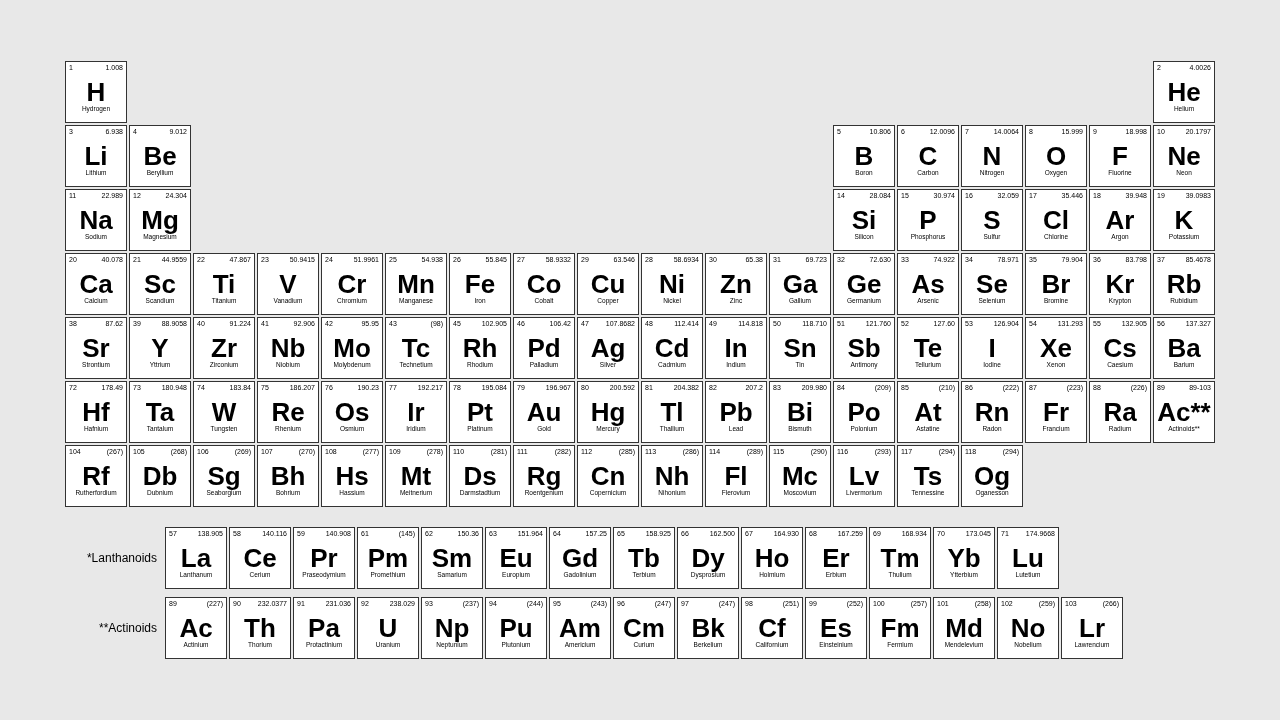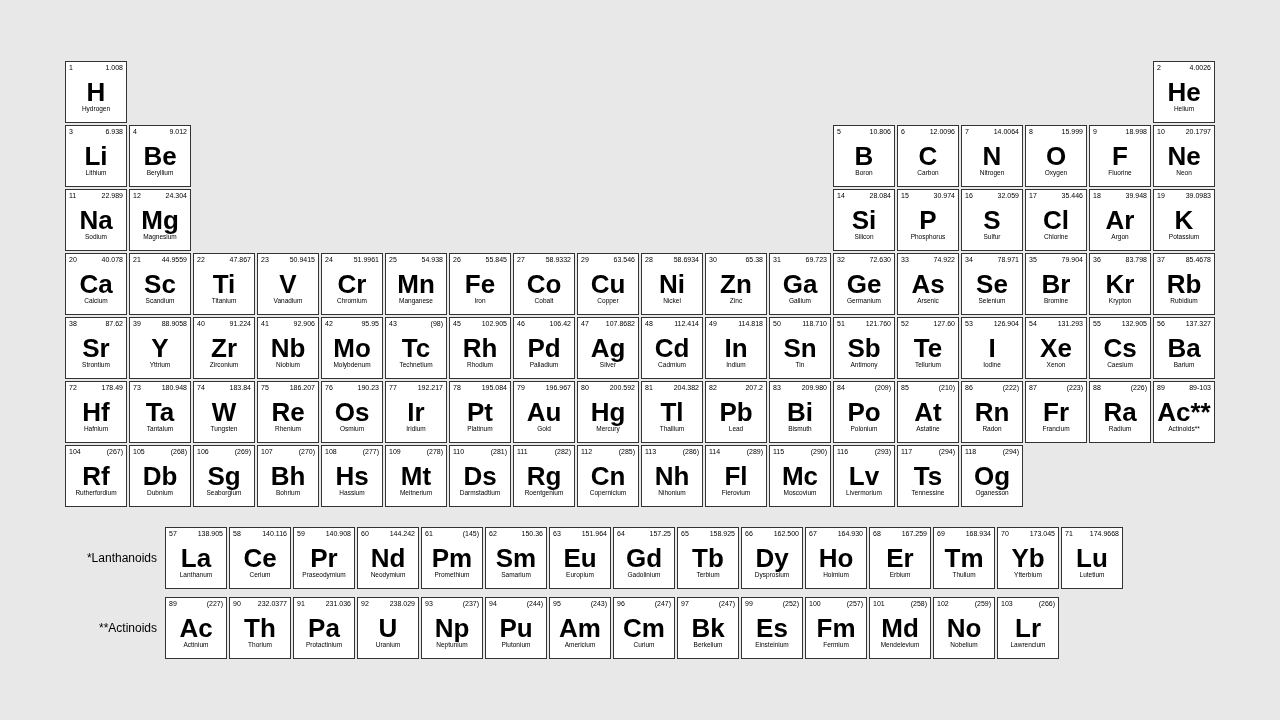--- a/index.html
+++ b/index.html
@@ -658,26 +658,20 @@
           <span class="symbol">Ce</span>
           <span class="name">Cerium</span>
         </div>
         <div class="element">
           <span class="atomic-number">59</span>
           <span class="atomic-mass">140.908</span>
           <span class="symbol">Pr</span>
           <span class="name">Praseodymium</span>
         </div>
         <div class="element">
-          <span class="atomic-number">60</span>
-          <span class="atomic-mass">144.242</span>
-          <span class="symbol">Nd</span>
-          <span class="name">Neodymium</span>
-        </div>
-        <div class="element">
           <span class="atomic-number">61</span>
           <span class="atomic-mass">(145)</span>
           <span class="symbol">Pm</span>
           <span class="name">Promethium</span>
         </div>
         <div class="element">
           <span class="atomic-number">62</span>
           <span class="atomic-mass">150.36</span>
           <span class="symbol">Sm</span>
           <span class="name">Samarium</span>
@@ -790,20 +784,26 @@
           <span class="symbol">Cm</span>
           <span class="name">Curium</span>
         </div>
         <div class="element">
           <span class="atomic-number">97</span>
           <span class="atomic-mass">(247)</span>
           <span class="symbol">Bk</span>
           <span class="name">Berkelium</span>
         </div>
         <div class="element">
+          <span class="atomic-number">98</span>
+          <span class="atomic-mass">(251)</span>
+          <span class="symbol">Cf</span>
+          <span class="name">Californium</span>
+        </div>
+        <div class="element">
           <span class="atomic-number">99</span>
           <span class="atomic-mass">(252)</span>
           <span class="symbol">Es</span>
           <span class="name">Einsteinium</span>
         </div>
         <div class="element">
           <span class="atomic-number">100</span>
           <span class="atomic-mass">(257)</span>
           <span class="symbol">Fm</span>
           <span class="name">Fermium</span>

